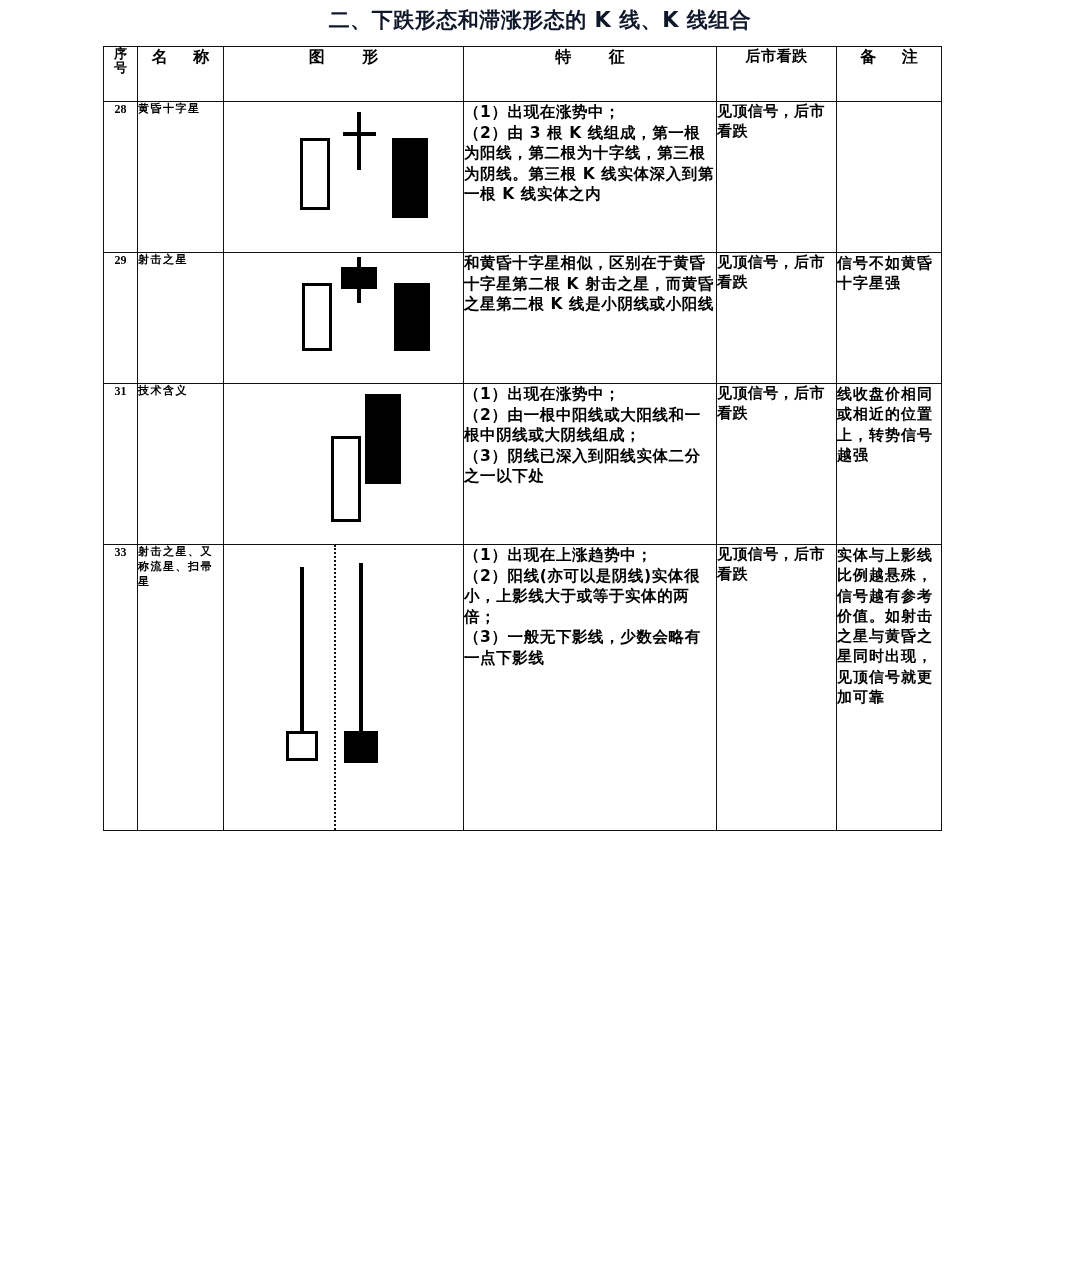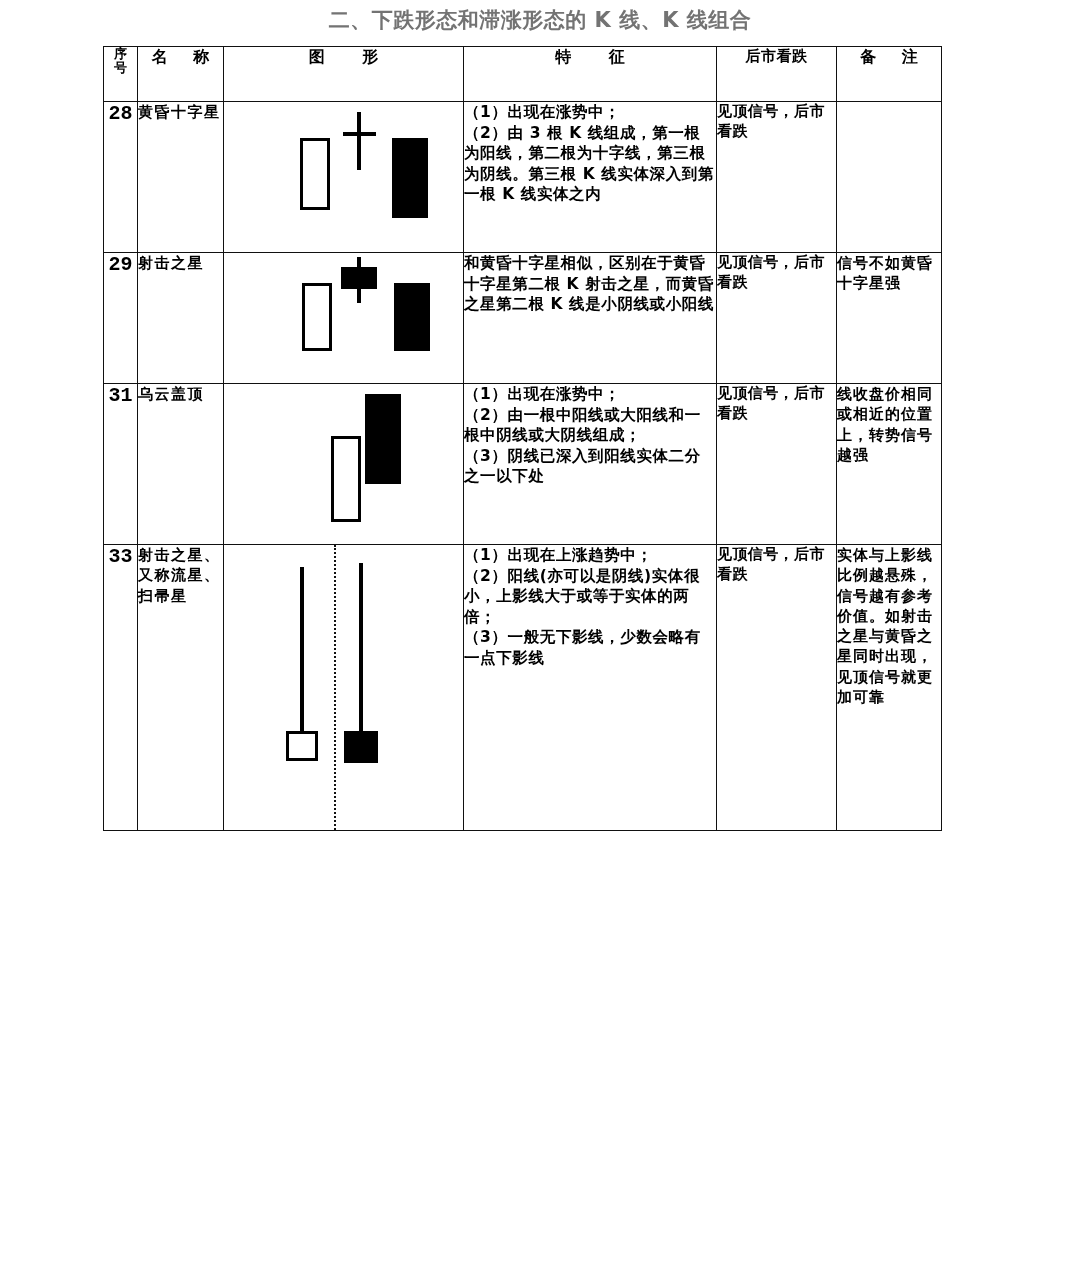--- a/index.html
+++ b/index.html
@@ -23,21 +23,21 @@
   }
   .doc-title {
     position: absolute;
     top: 6px;
     left: 0;
     width: 1080px;
     text-align: center;
     font-size: 21px;
     font-weight: bold;
     letter-spacing: 0.5px;
-    color: #737373;
+    color: #0f172a;
   }
   table.k-table {
     position: absolute;
     top: 46px;
     left: 103px;
     width: 838px;
     border-collapse: collapse;
     table-layout: fixed;
     background: #fff;
   }
@@ -69,28 +69,28 @@
     letter-spacing: 0;
     padding: 0 2px;
   }
   th.seq-head .ln { display: block; }
   th.wide-sp { letter-spacing: 14px; text-indent: 14px; font-family: Liberation Mono, monospace; }
   th.wide-sp-sm { letter-spacing: 10px; text-indent: 10px; }
   th.tight { letter-spacing: 0.5px; font-size: 15px; }
 
   td.seq {
     text-align: center;
-    font-size: 20px;
+    font-size: 12px;
     font-weight: bold;
     padding-top: 8px;
-    font-family: Liberation Mono, monospace;
+    font-family: Liberation Serif, serif;
     margin-top: 24px;
   }
   td.name {
-    font-size: 15px;
+    font-size: 11px;
     font-weight: bold;
     line-height: 1.35;
     padding: 7px 5px 4px 6px;
     letter-spacing: 1.5px;
   }
   td.feature {
     font-size: 15.5px;
     font-weight: bold;
     line-height: 1.33;
     padding: 7px 5px 6px 7px;
@@ -205,21 +205,21 @@
           </div>
         </td>
         <td class="feature" style="white-space:pre-wrap">和黄昏十字星相似，区别在于黄昏十字星第二根 K 射击之星，而黄昏之星第二根 K 线是小阴线或小阳线</td>
         <td class="meaning">见顶信号，后市看跌</td>
         <td class="note">信号不如黄昏十字星强</td>
       </tr>
 
 
       <tr style="height:160px">
         <td class="seq">31</td>
-        <td class="name">乌云盖顶</td>
+        <td class="name">技术含义</td>
         <td class="figure">
           <div class="fig-wrap" style="height:160px">
             <div class="body-white" style="left:107px; top:52px; width:30px; height:86px;"></div>
             <div class="body-black" style="left:141px; top:10px; width:36px; height:90px;"></div>
           </div>
         </td>
         <td class="feature" style="white-space:pre-wrap">（1）出现在涨势中；
 （2）由一根中阳线或大阳线和一根中阴线或大阴线组成；
 （3）阴线已深入到阳线实体二分之一以下处</td>
         <td class="meaning">见顶信号，后市看跌</td>

